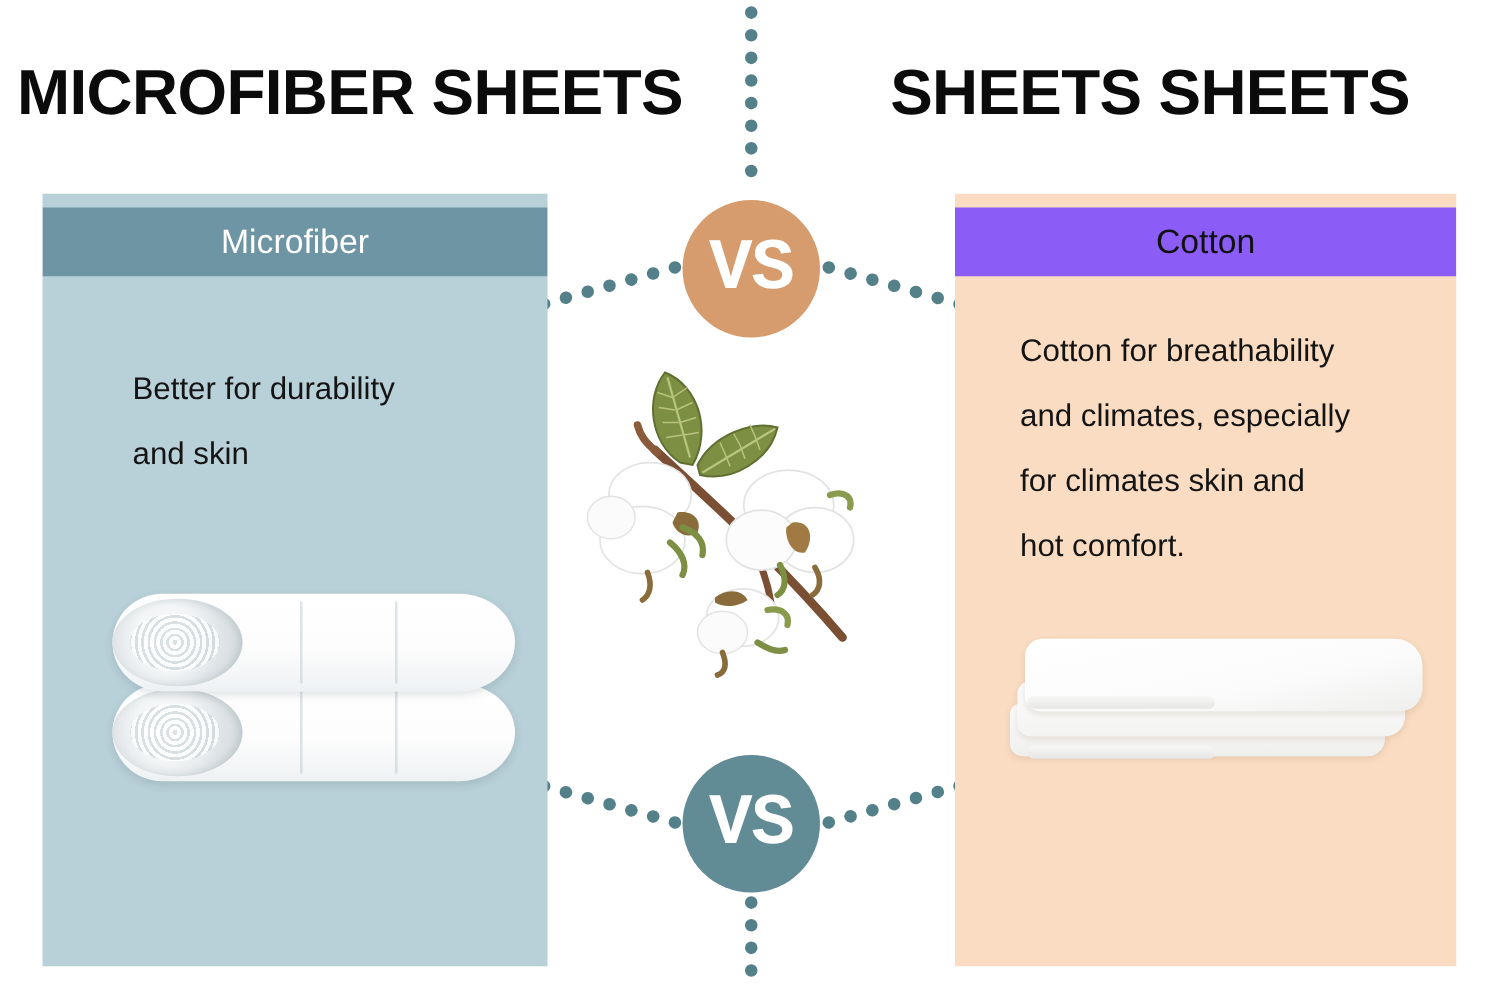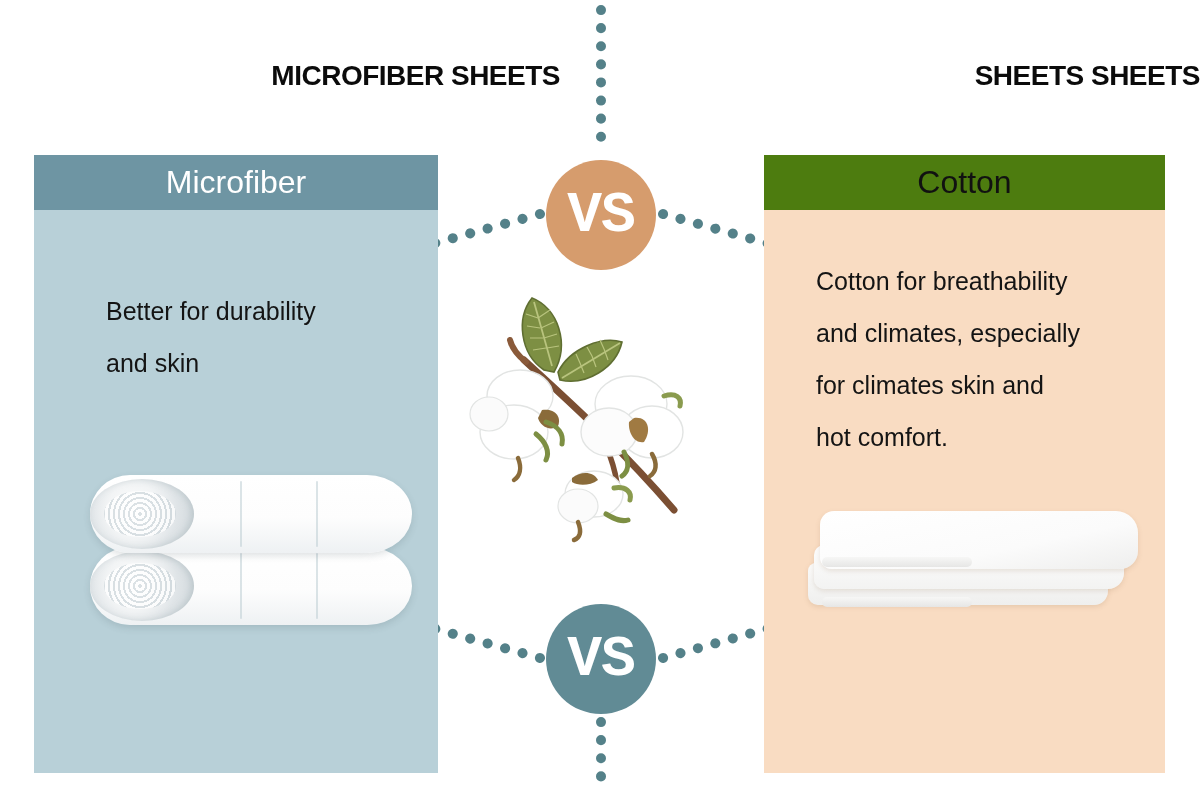--- a/index.html
+++ b/index.html
@@ -15,53 +15,53 @@
     position: relative;
     width: 1200px;
     height: 800px;
     background: #ffffff;
     overflow: hidden;
   }
 
   
   .headline {
     position: absolute;
-    top: 60px;
+    top: 44px;
     font-family: "Liberation Sans", sans-serif;
     font-weight: bold;
-    font-size: 28px;
+    font-size: 51px;
     letter-spacing: -0.5px;
     color: #0b0b0b;
-    text-align: right;
+    text-align: center;
     white-space: nowrap;
   }
   #headline-left  { left: 0;   width: 560px; }
   #headline-right { left: 640px; width: 560px; }
 
   
   .panel {
     position: absolute;
     top: 155px;
     height: 618px;
     overflow: hidden;
   }
   #panel-left  { left: 34px;  width: 404px; background: #b8d0d8; }
   #panel-right { left: 764px; width: 401px; background: #f9dcc2; }
 
   .panel-header {
     position: absolute;
-    top: 0; left: 0; right: 0;
+    top: 11px; left: 0; right: 0;
     height: 55px;
     line-height: 55px;
     text-align: center;
-    font-size: 32px;
+    font-size: 27px;
     font-family: "Liberation Sans", sans-serif;
   }
   #panel-left .panel-header  { background: #6e95a3; color: #ffffff; }
-  #panel-right .panel-header { background: #4d7c0f; color: #111111; }
+  #panel-right .panel-header { background: #8b5cf6; color: #111111; }
 
   .panel-body {
     position: absolute;
     left: 0; right: 0;
   }
   #body-left  { top: 130px; padding: 0 44px 0 72px; }
   #body-right { top: 100px; padding: 0 40px 0 52px; }
 
   .panel-body p {
     margin: 0;

